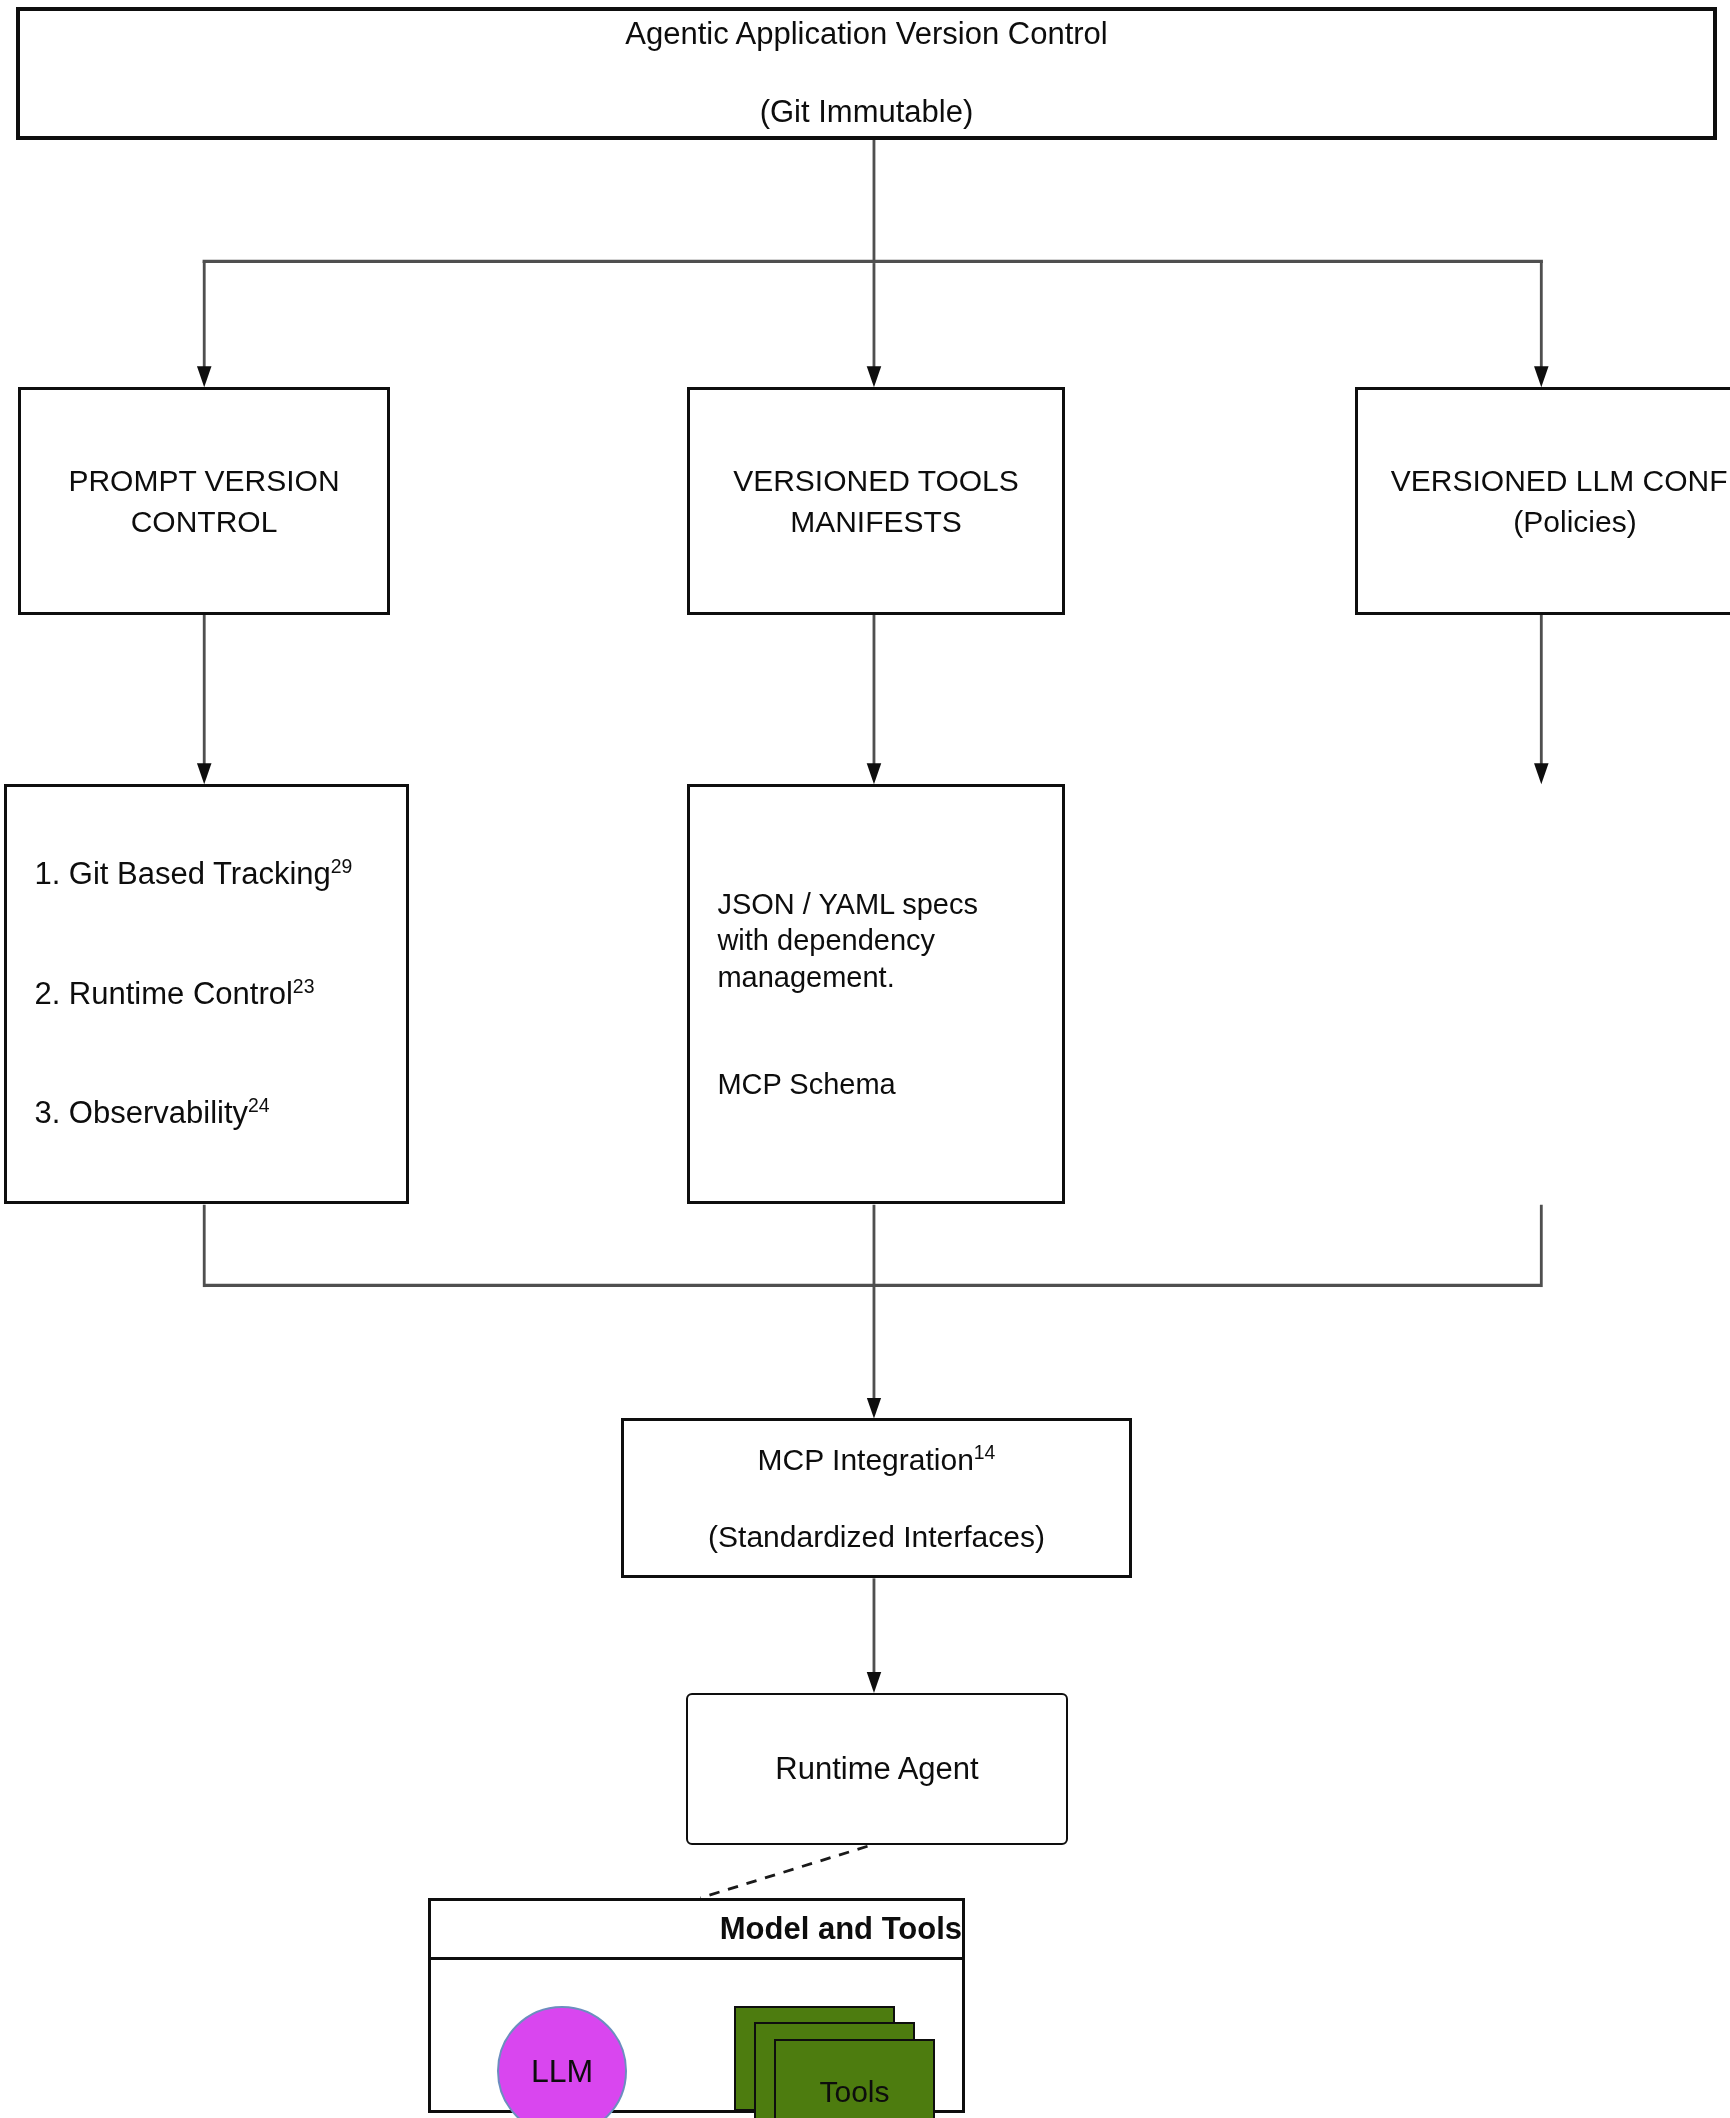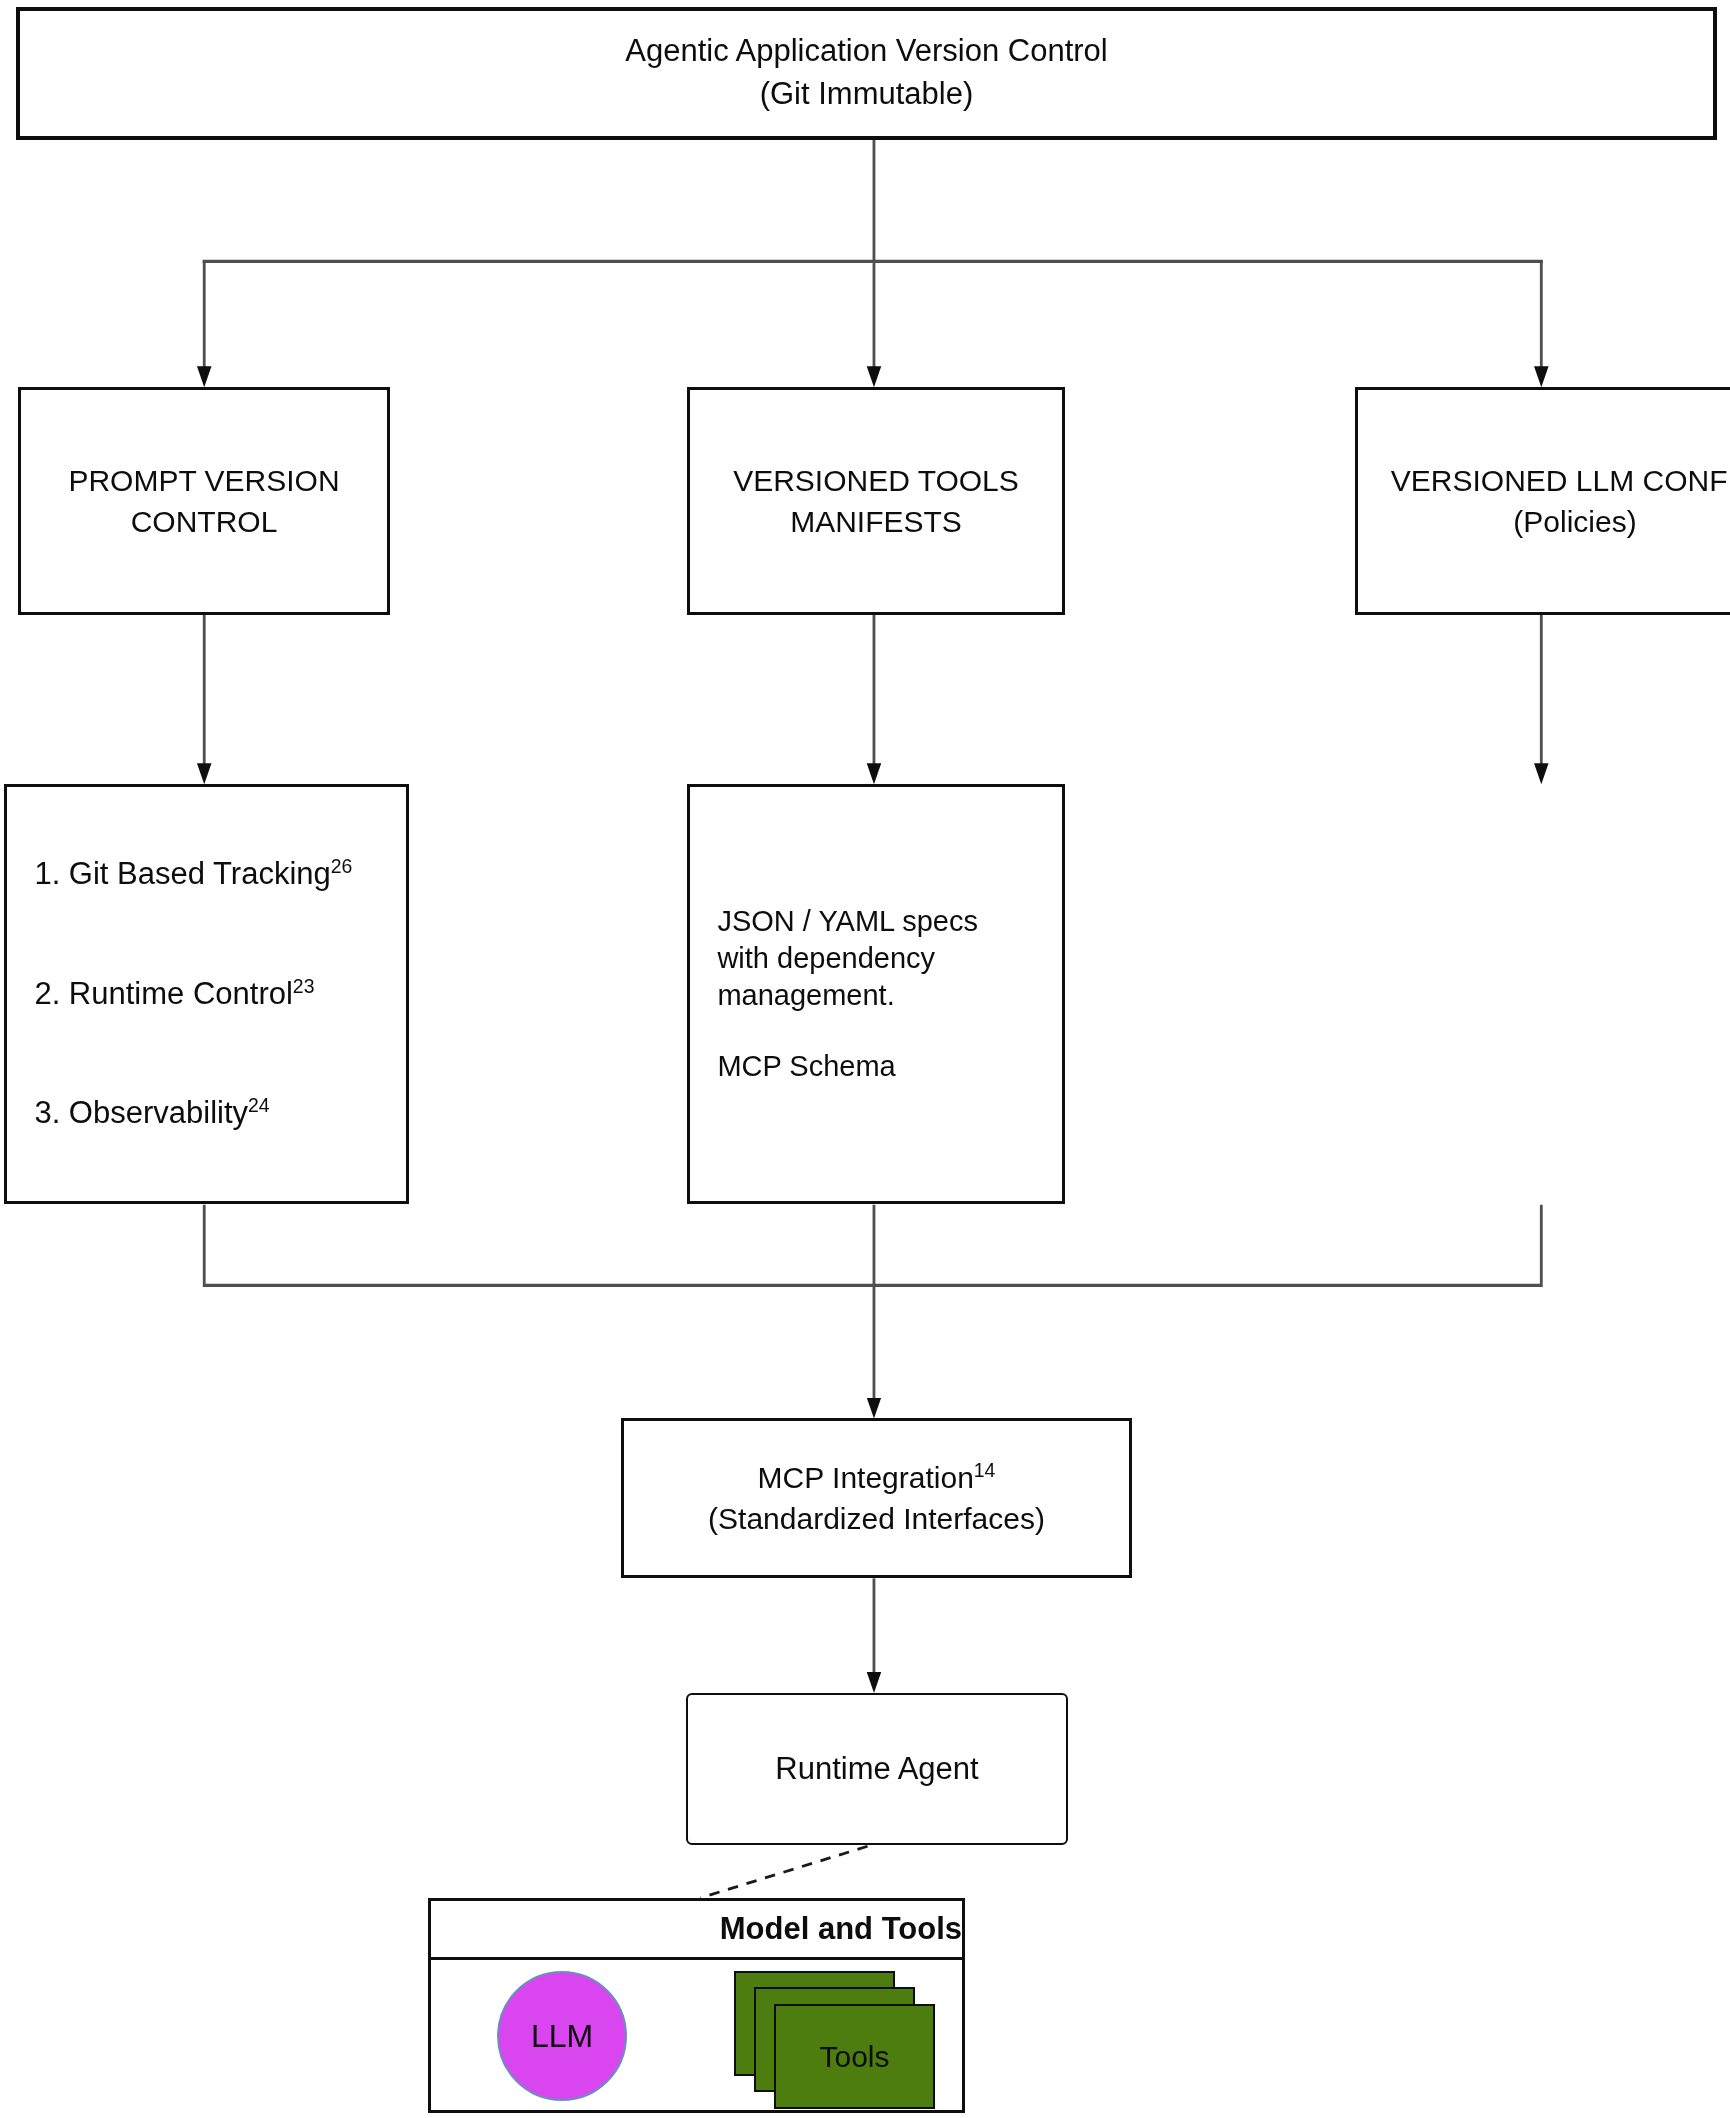--- a/index.html
+++ b/index.html
@@ -9,21 +9,21 @@
     font-family:"Liberation Sans", sans-serif;
     color:#0d0d0d;
     -webkit-font-smoothing:antialiased;
   }
   .wires { position:absolute; left:0; top:0; z-index:1; }
   .box {
     position:absolute; z-index:2; box-sizing:border-box;
     background:#ffffff; border:3.2px solid #0e0e0e;
     display:flex; flex-direction:column;
     align-items:center; justify-content:center;
-    text-align:center; line-height:1.38;
+    text-align:center; line-height:1.38;gap:35px;
   }
   .box.thick { border-width:4px; }
   .root-box    { left:16px;   top:6.5px;    width:1701px; height:133px; font-size:31px; }
   .r2-left     { left:18px;   top:387px;  width:372px;  height:228px; font-size:30px; padding:0 24px; }
   .r2-mid      { left:687px;  top:387px;  width:378px;  height:228px; font-size:30px; padding:0 24px; }
   .r2-right    { left:1355px; top:387px;  width:440px;  height:228px; font-size:30px; padding:0 20px; }
   .r3-left     { left:4px;    top:784px;  width:405px;  height:420px;
                  align-items:flex-start; text-align:left; padding-left:27.4px; padding-right:8px;
                  font-size:31px; gap:77px; justify-content:center; }
   .r3-mid      { left:687px;  top:784px;  width:378px;  height:420px;
@@ -96,21 +96,21 @@
   <div class="box r2-mid">
     <span>VERSIONED TOOLS MANIFESTS</span>
   </div>
 
   <div class="box r2-right">
     <span>VERSIONED LLM CONFIG (Policies)</span>
   </div>
 
   <div class="box r3-left">
     <div class="li">
-      <span>1. Git Based Tracking</span><sup>26</sup>
+      <span>1. Git Based Tracking</span><sup>29</sup>
     </div>
     <div class="li">
       <span>2. Runtime Control</span><sup>23</sup>
     </div>
     <div class="li">
       <span>3. Observability</span><sup>24</sup>
     </div>
   </div>
 
   <div class="box r3-mid">

